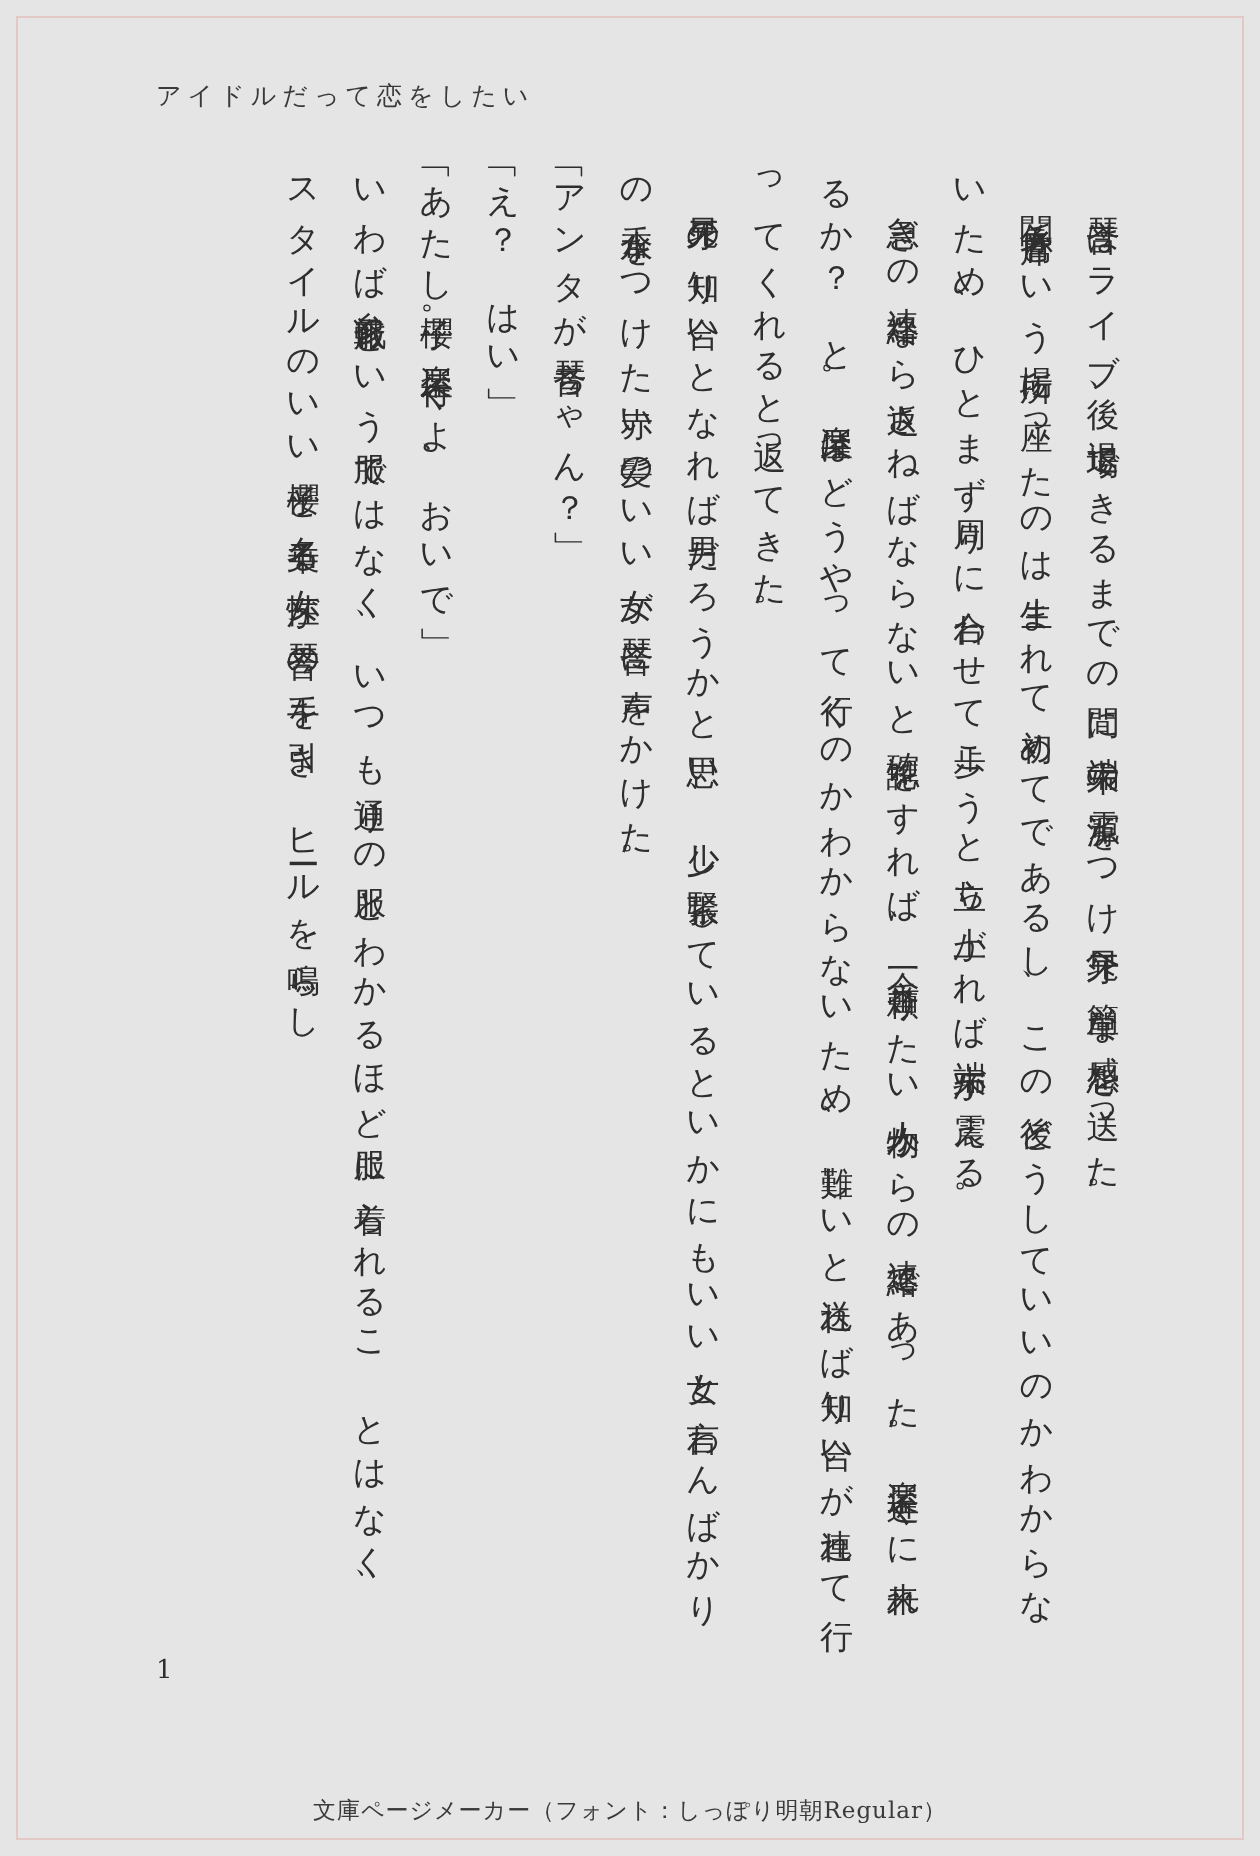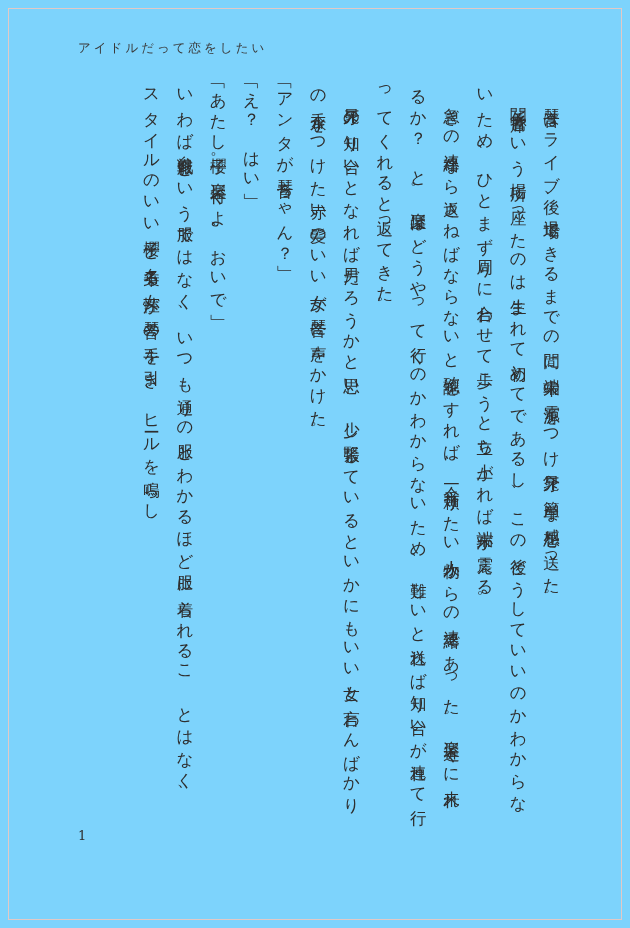--- a/index.html
+++ b/index.html
@@ -10,21 +10,21 @@
   body {
     width: 630px;
     height: 928px;
     font-family: "DejaVu Serif", serif;
   }
   #page {
     position: relative;
     width: 630px;
     height: 928px;
     box-sizing: border-box;
-    background: #7dd3fc;
+    background: #e5e5e5;
     overflow: hidden;
   }
   
   #page-frame {
     position: absolute;
     left: 8px;
     top: 8px;
     right: 8px;
     bottom: 8px;
     border: 1px solid #e2c9c6;
@@ -100,14 +100,15 @@
     <p class="indent">急ぎの連絡なら返さねばならないと確認をすれば、今一番頼りたい人物からの連絡であった。楽屋近くに来れるか？　と。楽屋はどうやって行くのかわからないため、難しいと送れば知り合いが連れて行ってくれると返ってきた。</p>
     <p class="indent">晁牙の知り合いとなれば男だろうかと思い、少し緊張しているといかにもいい女と言わんばかりの香水をつけた赤い髪のいい女が琴音に声をかけた。</p>
     <p>「アンタが琴音ちゃん？」</p>
     <p>「え？　はい」</p>
     <p>「あたし櫻子。楽屋行くよ、おいで」</p>
     <p>いわば参戦服という服ではなく、いつも通りの服とわかるほど服に着られるこ とはなく、スタイルのいい櫻子と名乗る女性が琴音の手を引き、ヒールを鳴らし</p>
   </div>
 
   <div id="page-number">1</div>
 
+  <div id="footer-credit">文庫ページメーカー（フォント：しっぽり明朝Regular）</div>
 
 </div>
 
 </body></html>

